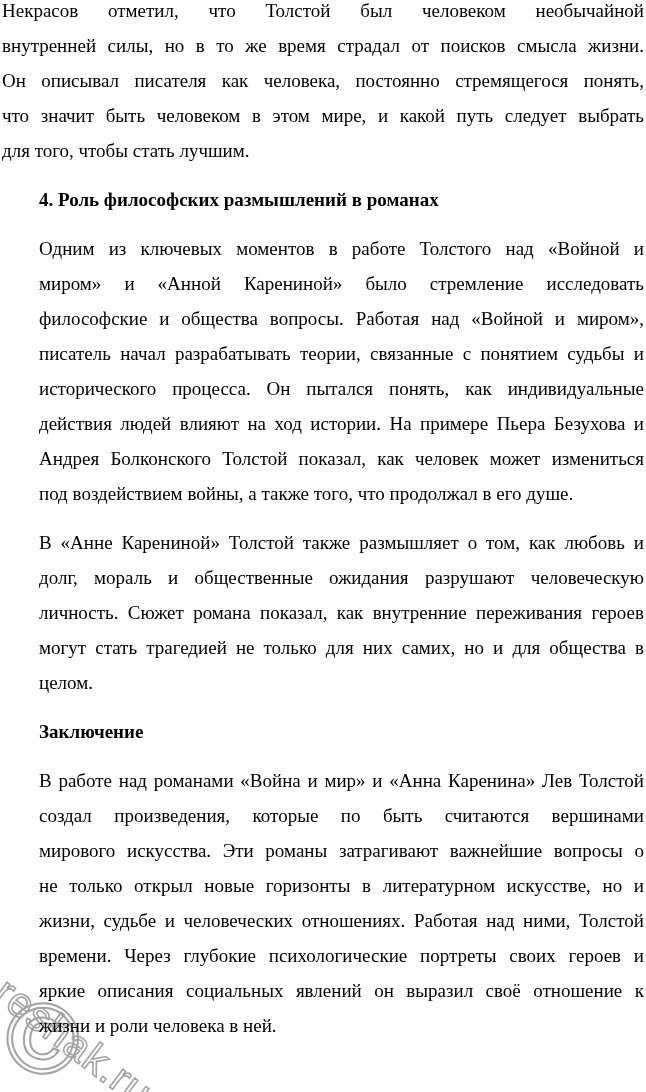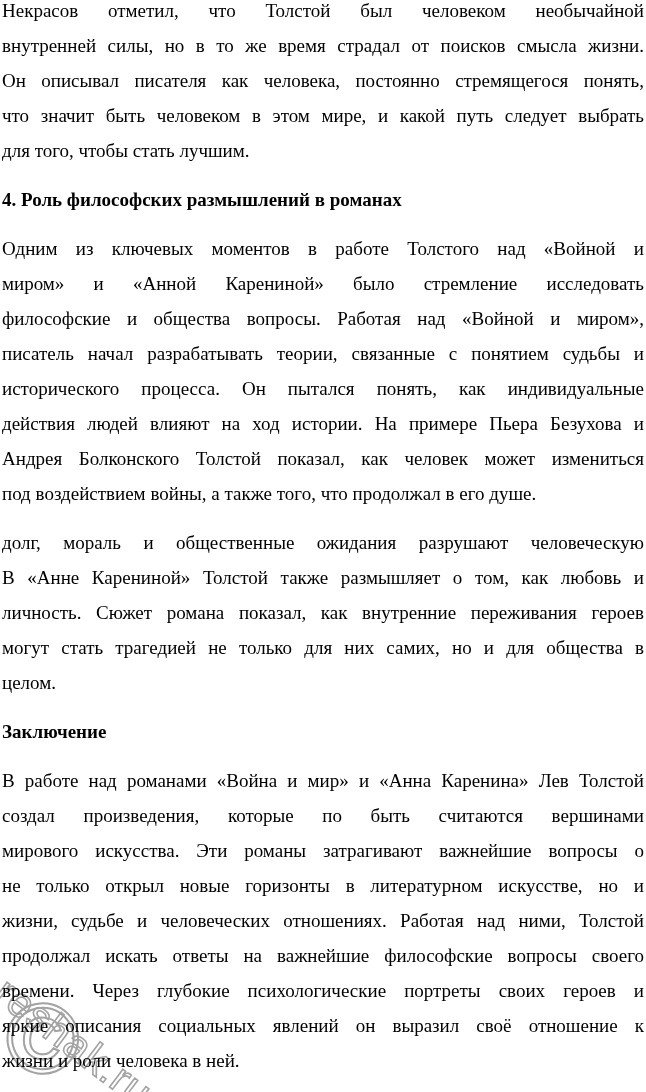--- a/index.html
+++ b/index.html
@@ -16,20 +16,21 @@
     color: #000000;
   }
   .doc {
     position: relative;
     z-index: 1;
     margin-top: -7px;
     padding: 0 2px 0 2px;
   }
   .block + .block {
     margin-top: 14px;
+    margin-left: 37px;
   }
   .line {
     font-size: 19px;
     line-height: 35px;
     text-align: justify;
     text-align-last: justify;
     white-space: nowrap;
   }
   .line.last {
     text-align-last: left;
@@ -99,33 +100,32 @@
       <div class="line">Одним из ключевых моментов в работе Толстого над «Войной и</div>
       <div class="line">миром» и «Анной Карениной» было стремление исследовать</div>
       <div class="line">философские и общества вопросы. Работая над «Войной и миром»,</div>
       <div class="line">писатель начал разрабатывать теории, связанные с понятием судьбы и</div>
       <div class="line">исторического процесса. Он пытался понять, как индивидуальные</div>
       <div class="line">действия людей влияют на ход истории. На примере Пьера Безухова и</div>
       <div class="line">Андрея Болконского Толстой показал, как человек может измениться</div>
       <div class="line last">под воздействием войны, а также того, что продолжал в его душе.</div>
     </div>
     <div class="block paragraph">
+      <div class="line">В «Анне Карениной» Толстой также размышляет о том, как любовь и</div>
       <div class="line">долг, мораль и общественные ожидания разрушают человеческую</div>
-      <div class="line">В «Анне Карениной» Толстой также размышляет о том, как любовь и</div>
       <div class="line">личность. Сюжет романа показал, как внутренние переживания героев</div>
       <div class="line">могут стать трагедией не только для них самих, но и для общества в</div>
       <div class="line last">целом.</div>
     </div>
     <div class="block heading">
       <div class="line last">Заключение</div>
     </div>
     <div class="block paragraph">
       <div class="line">В работе над романами «Война и мир» и «Анна Каренина» Лев Толстой</div>
       <div class="line">создал произведения, которые по быть считаются вершинами</div>
       <div class="line">мирового искусства. Эти романы затрагивают важнейшие вопросы о</div>
       <div class="line">не только открыл новые горизонты в литературном искусстве, но и</div>
       <div class="line">жизни, судьбе и человеческих отношениях. Работая над ними, Толстой</div>
-      <div class="line">продолжал искать ответы на важнейшие философские вопросы своего</div>
       <div class="line">времени. Через глубокие психологические портреты своих героев и</div>
       <div class="line">яркие описания социальных явлений он выразил своё отношение к</div>
       <div class="line last">жизни и роли человека в ней.</div>
     </div>
   </div>
 
 </body></html>

